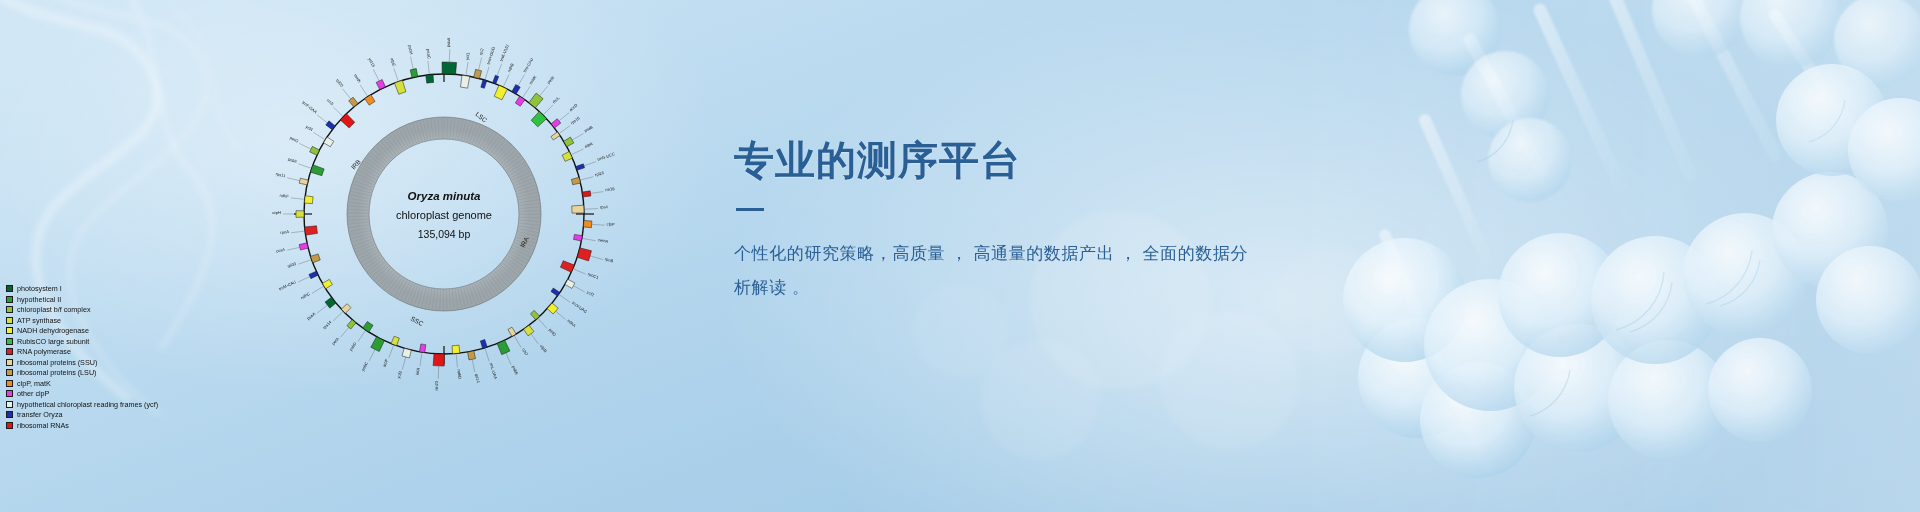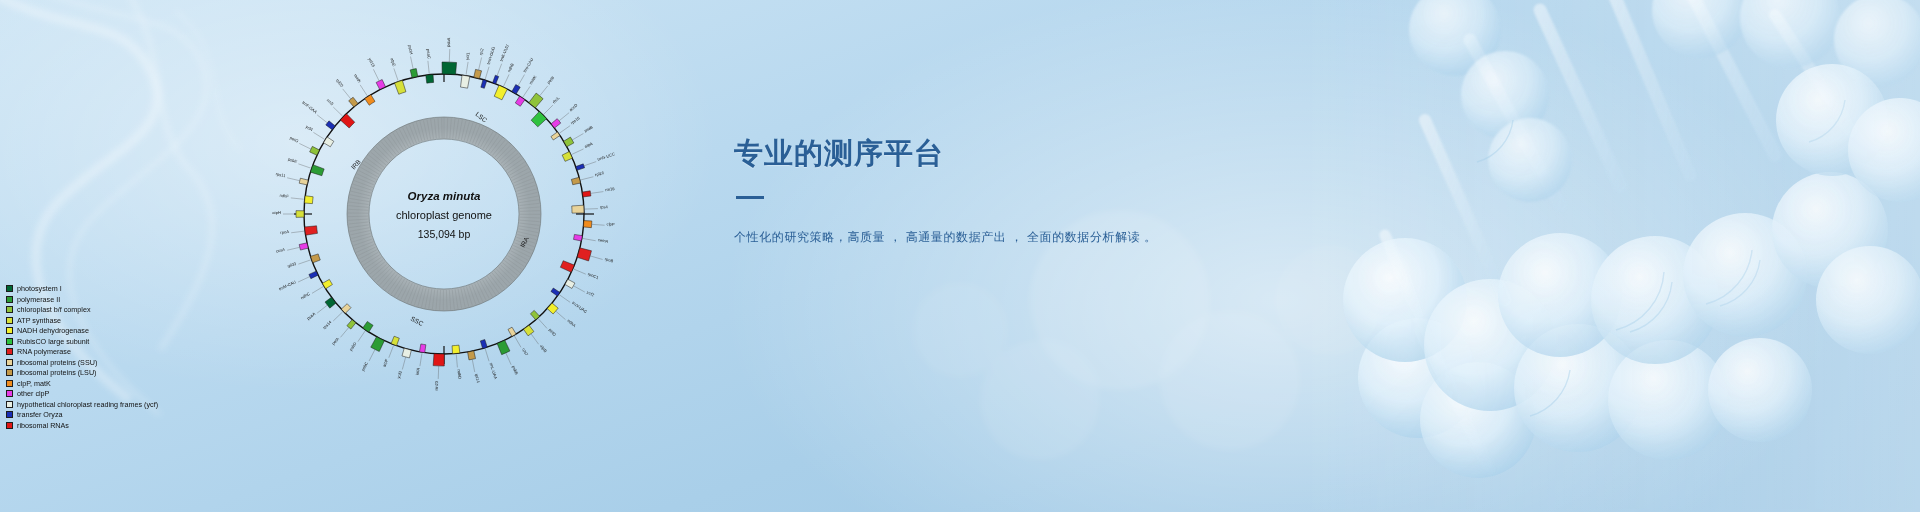--- a/index.html
+++ b/index.html
@@ -54,27 +54,27 @@
   }
   .legend-label {
     font-size:7.2px; line-height:9px; color:#121212;
     white-space:nowrap;
     font-family:"Liberation Sans", sans-serif;
   }
 
   
   #copy { position:absolute; left:734px; top:138px; width:640px; }
   #headline {
-    font-size:29px; font-weight:bold; letter-spacing:1px;
+    font-size:40px; font-weight:bold; letter-spacing:1px;
     color:#2a5f96; line-height:1.1;
     text-shadow:0 1px 1px rgba(255,255,255,.35);
   }
   #divider { width:28px; height:3px; background:#2a5f96; margin:26px 0 26px 2px; }
   #subcopy {
-    font-size:12px; line-height:2.0; color:#2a5f96;
+    font-size:17px; line-height:2.0; color:#2a5f96;
     letter-spacing:.6px; max-width:530px;
   }
 </style>
 </head>
 <body>
 
 <div id="banner">
 
   <svg id="bg-svg" viewBox="0 0 1920 512" preserveAspectRatio="none">
     <defs>
@@ -551,21 +551,21 @@
     </svg>
   </div>
 
   <div id="legend">
       <div class="legend-row">
         <span class="legend-swatch" style="background: rgb(0, 102, 51);"></span>
         <span class="legend-label">photosystem I</span>
       </div>
       <div class="legend-row">
         <span class="legend-swatch" style="background: rgb(44, 156, 53);"></span>
-        <span class="legend-label">polymerase II</span>
+        <span class="legend-label">hypothetical II</span>
       </div>
       <div class="legend-row">
         <span class="legend-swatch" style="background: rgb(143, 195, 58);"></span>
         <span class="legend-label">chloroplast b/f complex</span>
       </div>
       <div class="legend-row">
         <span class="legend-swatch" style="background: rgb(214, 224, 58);"></span>
         <span class="legend-label">ATP synthase</span>
       </div>
       <div class="legend-row">

